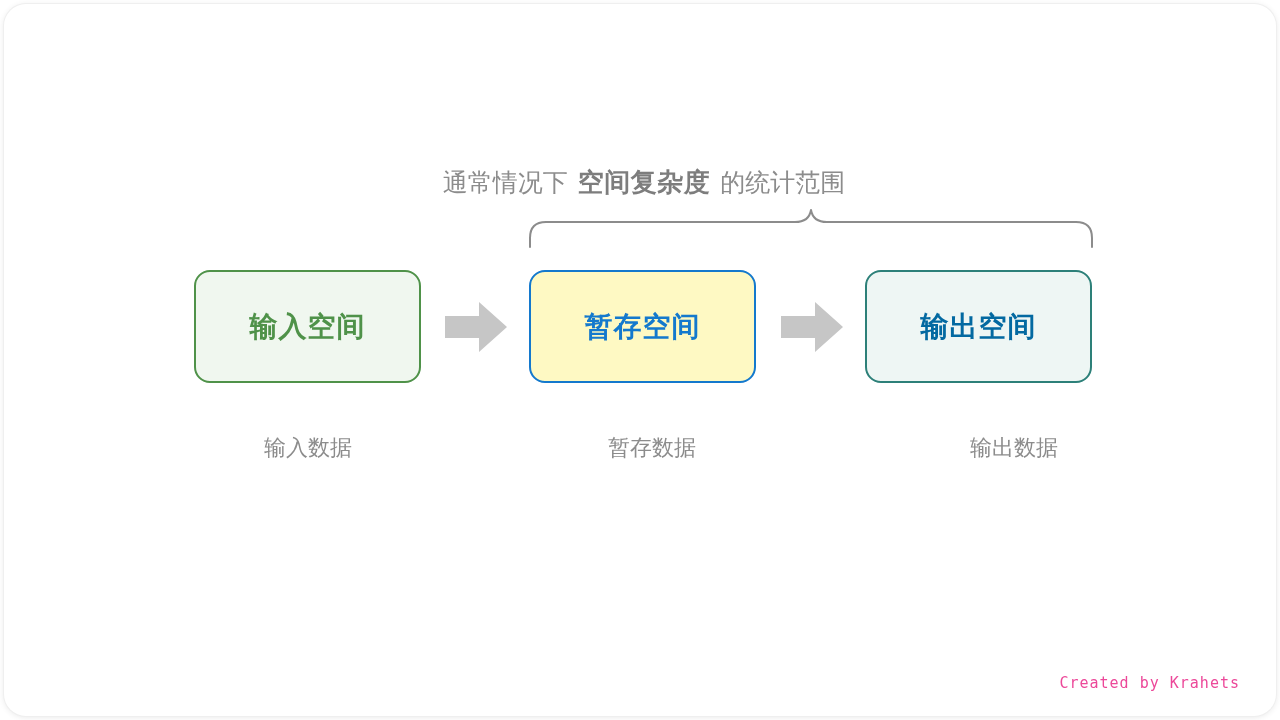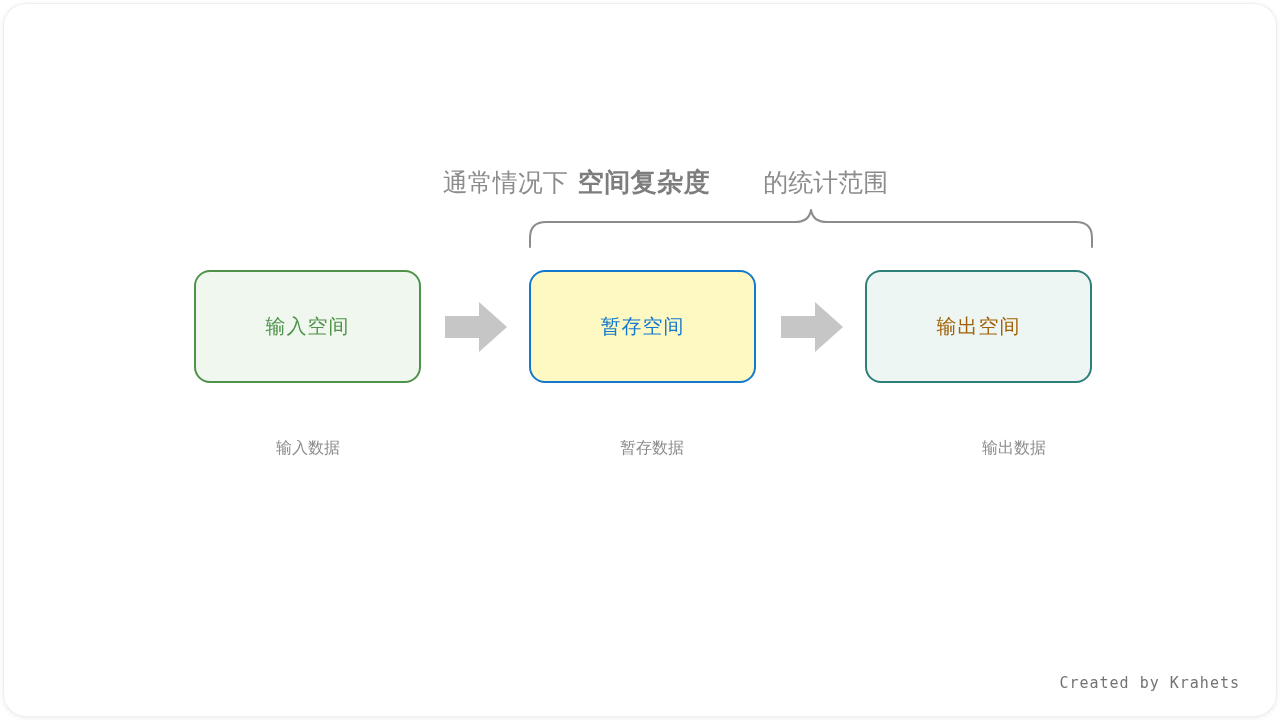--- a/index.html
+++ b/index.html
@@ -35,21 +35,20 @@
     width: 1280px;
     text-align: center;
     white-space: nowrap;
     color: #8c8c8c;
     font-size: 25px;
     line-height: 36px;
   }
   #scope-caption .seg {
     display: inline-block;
     vertical-align: baseline;
-    margin-left: 43px;
   }
   #scope-caption .strong {
     font-weight: bold;
     color: #7d7d7d;
     font-size: 26px;
     letter-spacing: 0.5px;
     margin: 12px 10px;
   }
 
   
@@ -76,61 +75,61 @@
     height: 113px;
     border-radius: 16px;
     border-width: 2px;
     border-style: solid;
     box-sizing: border-box;
     display: flex;
     align-items: center;
     justify-content: center;
   }
   .space-box .box-label {
-    font-size: 20px;
-    font-weight: normal;
+    font-size: 28px;
+    font-weight: bold;
     letter-spacing: 1px;
   }
   #box-input  { left: 190px; background: #f0f7ef; border-color: #4f9249; }
   #box-input .box-label  { color: #4f9249; }
   #box-buffer { left: 525px; background: #fef9c3; border-color: #1479cd; }
   #box-buffer .box-label { color: #1479cd; }
   #box-output { left: 861px; background: #eef6f4; border-color: #2d8079; }
-  #box-output .box-label { color: #a16207; }
+  #box-output .box-label { color: #0369a1; }
 
   .flow-arrow {
     position: absolute;
     top: 30px;
     width: 62px;
     height: 54px;
   }
   #arrow-1 { left: 441px; }
   #arrow-2 { left: 777px; }
 
   
   .sub-caption {
     position: absolute;
     top: 420px;
     width: 240px;
     text-align: center;
     color: #8c8c8c;
-    font-size: 16px;
+    font-size: 22px;
     line-height: 48px;
   }
   #sub-input  { left: 184px; }
   #sub-buffer { left: 528px; }
   #sub-output { left: 890px; text-align: center; }
   .sub-caption .sub-line { display: block; white-space: nowrap; }
 
   
   #credit {
     position: absolute;
     right: 36px;
     bottom: 24px;
-    color: #737373;
+    color: #ec4899;
     font-family: "DejaVu Sans Mono", "Liberation Mono", monospace;
     font-size: 15px;
     letter-spacing: 1px;
     white-space: nowrap;
   }
 </style>
 </head>
 <body>
 
 <div id="slide-card">

